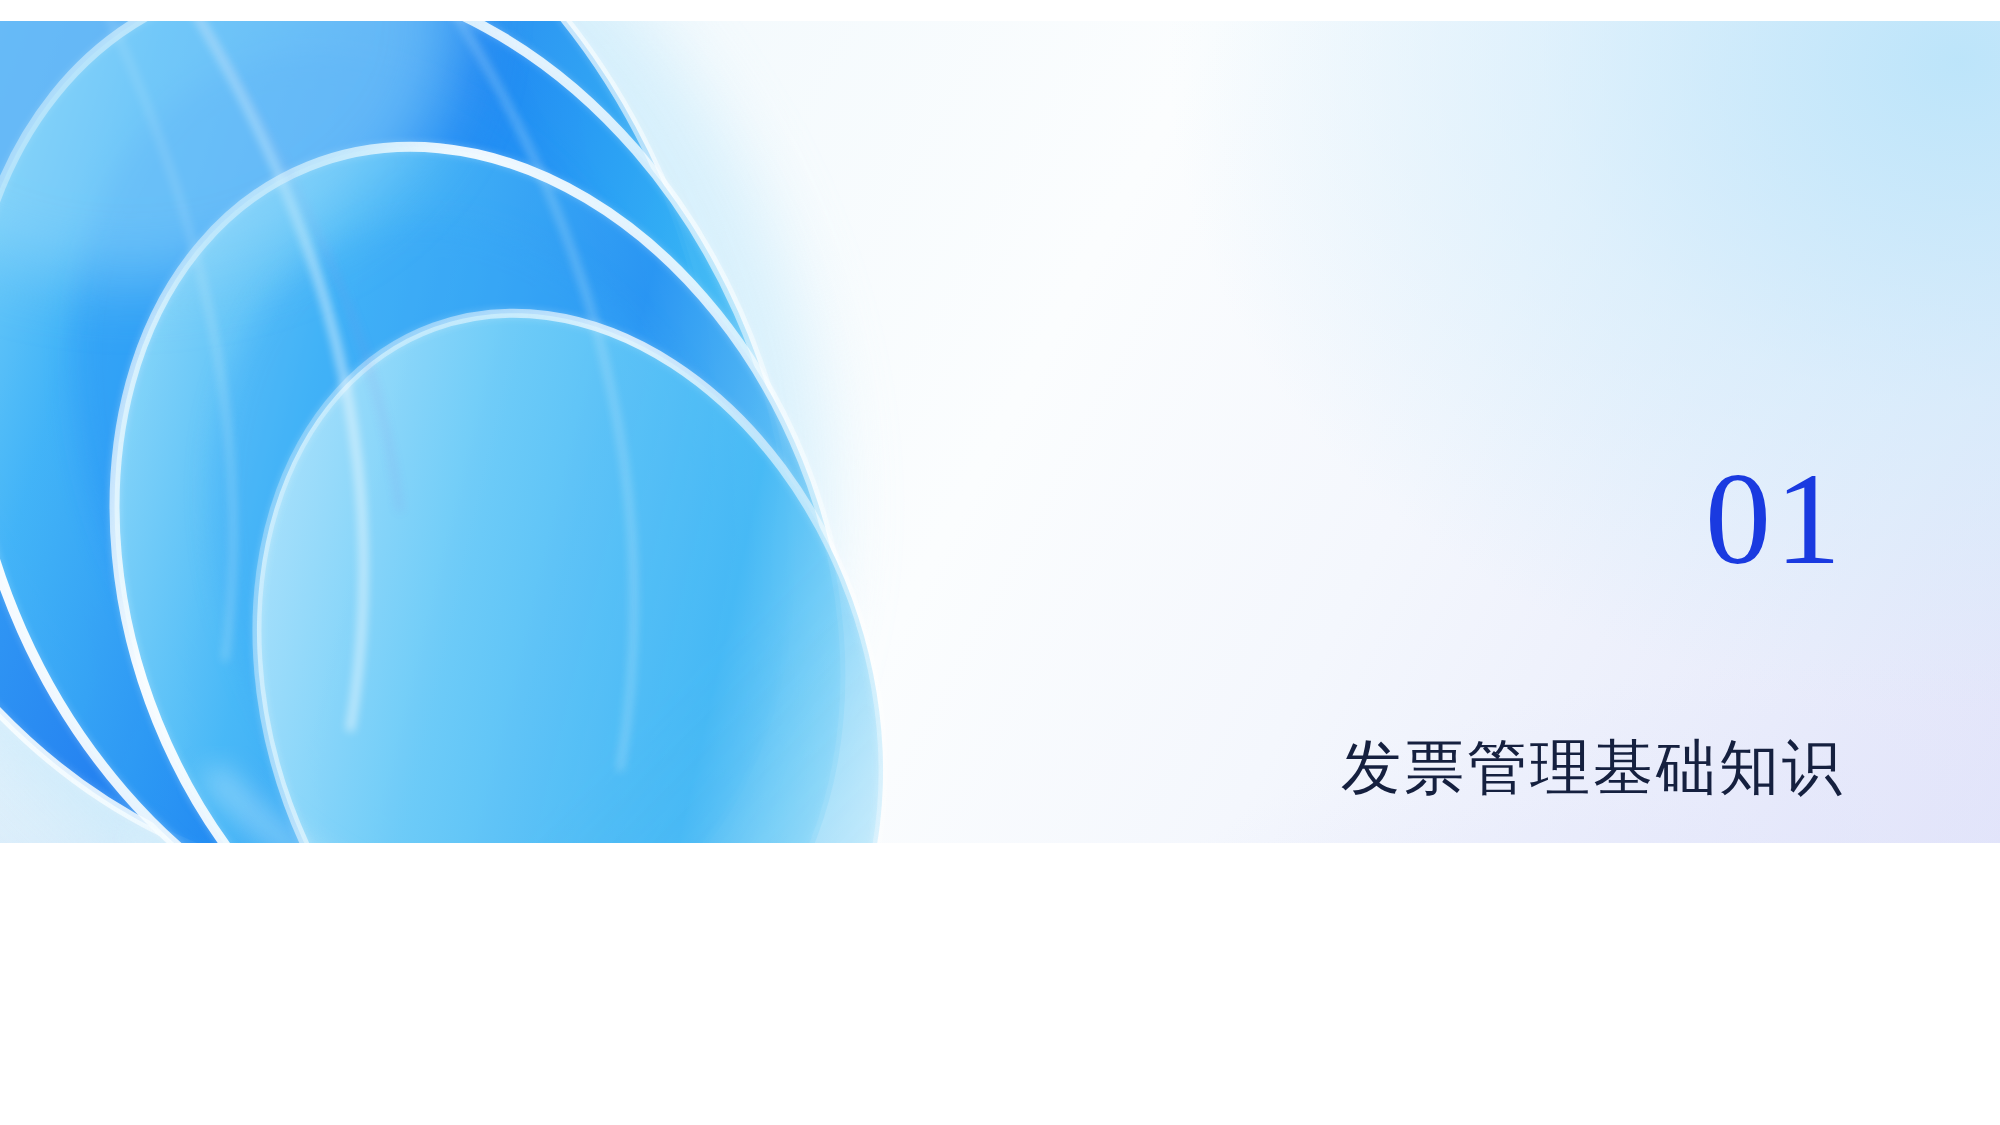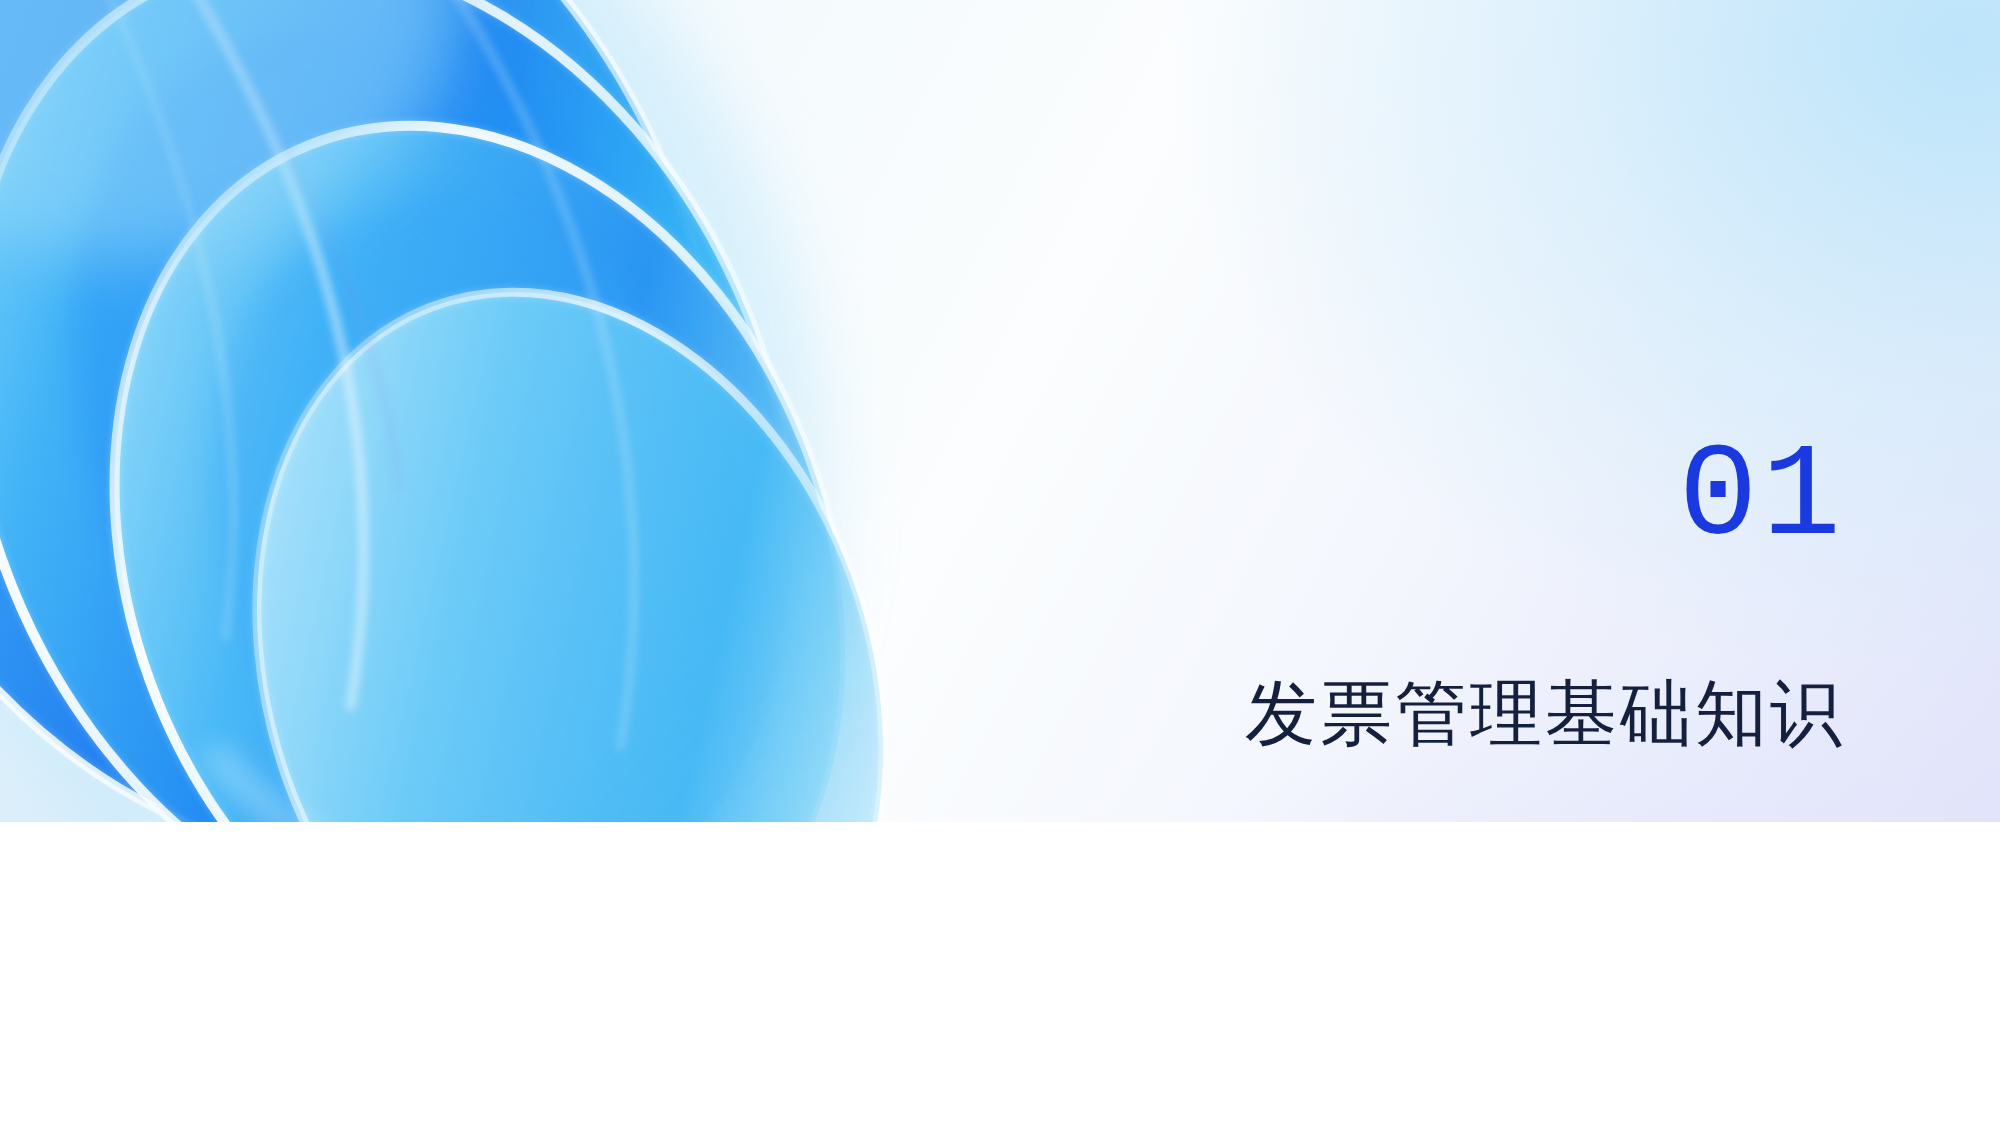--- a/index.html
+++ b/index.html
@@ -7,21 +7,21 @@
     margin: 0;
     padding: 0;
     background: #ffffff;
   }
 
   #slide {
     position: relative;
     width: 2000px;
     height: 822px;
     overflow: hidden;
-    font-family: Liberation Mono, monospace;
+    font-family: Liberation Serif, serif;
     
     background:
       radial-gradient(ellipse 1100px 900px at 1960px 40px,
         rgba(186,228,250,0.95) 0%,
         rgba(205,235,251,0.55) 38%,
         rgba(230,245,252,0.0) 72%),
       radial-gradient(ellipse 1200px 700px at 1900px 1180px,
         rgba(214,216,250,0.95) 0%,
         rgba(225,228,251,0.5) 42%,
         rgba(240,242,253,0.0) 78%),
@@ -29,20 +29,21 @@
         rgba(183,216,246,0.95) 0%,
         rgba(205,230,249,0.5) 45%,
         rgba(232,243,253,0.0) 80%),
       linear-gradient(118deg,
         #dff1fc 0%,
         #f4fafd 30%,
         #fbfdfe 50%,
         #f4f7fd 68%,
         #e9ecfb 88%,
         #e2e4fa 100%);
+    margin-top: 21px;
   }
 
   
   #artwork {
     position: absolute;
     left: -120px;
     top: -150px;
     width: 1080px;
     height: 1320px;
     pointer-events: none;
@@ -60,22 +61,22 @@
   #section-number {
     top: 432px;
     font-size: 132px;
     line-height: 1;
     letter-spacing: 4px;
     color: #1a3ae0;
     font-weight: 400;
   }
 
   #section-title {
-    top: 683px;
-    font-size: 72px;
+    top: 717px;
+    font-size: 60px;
     line-height: 1;
     letter-spacing: 3px;
     color: #15203f;
     font-weight: 400;
   }
 </style>
 </head>
 <body>
 
 <div id="slide">

